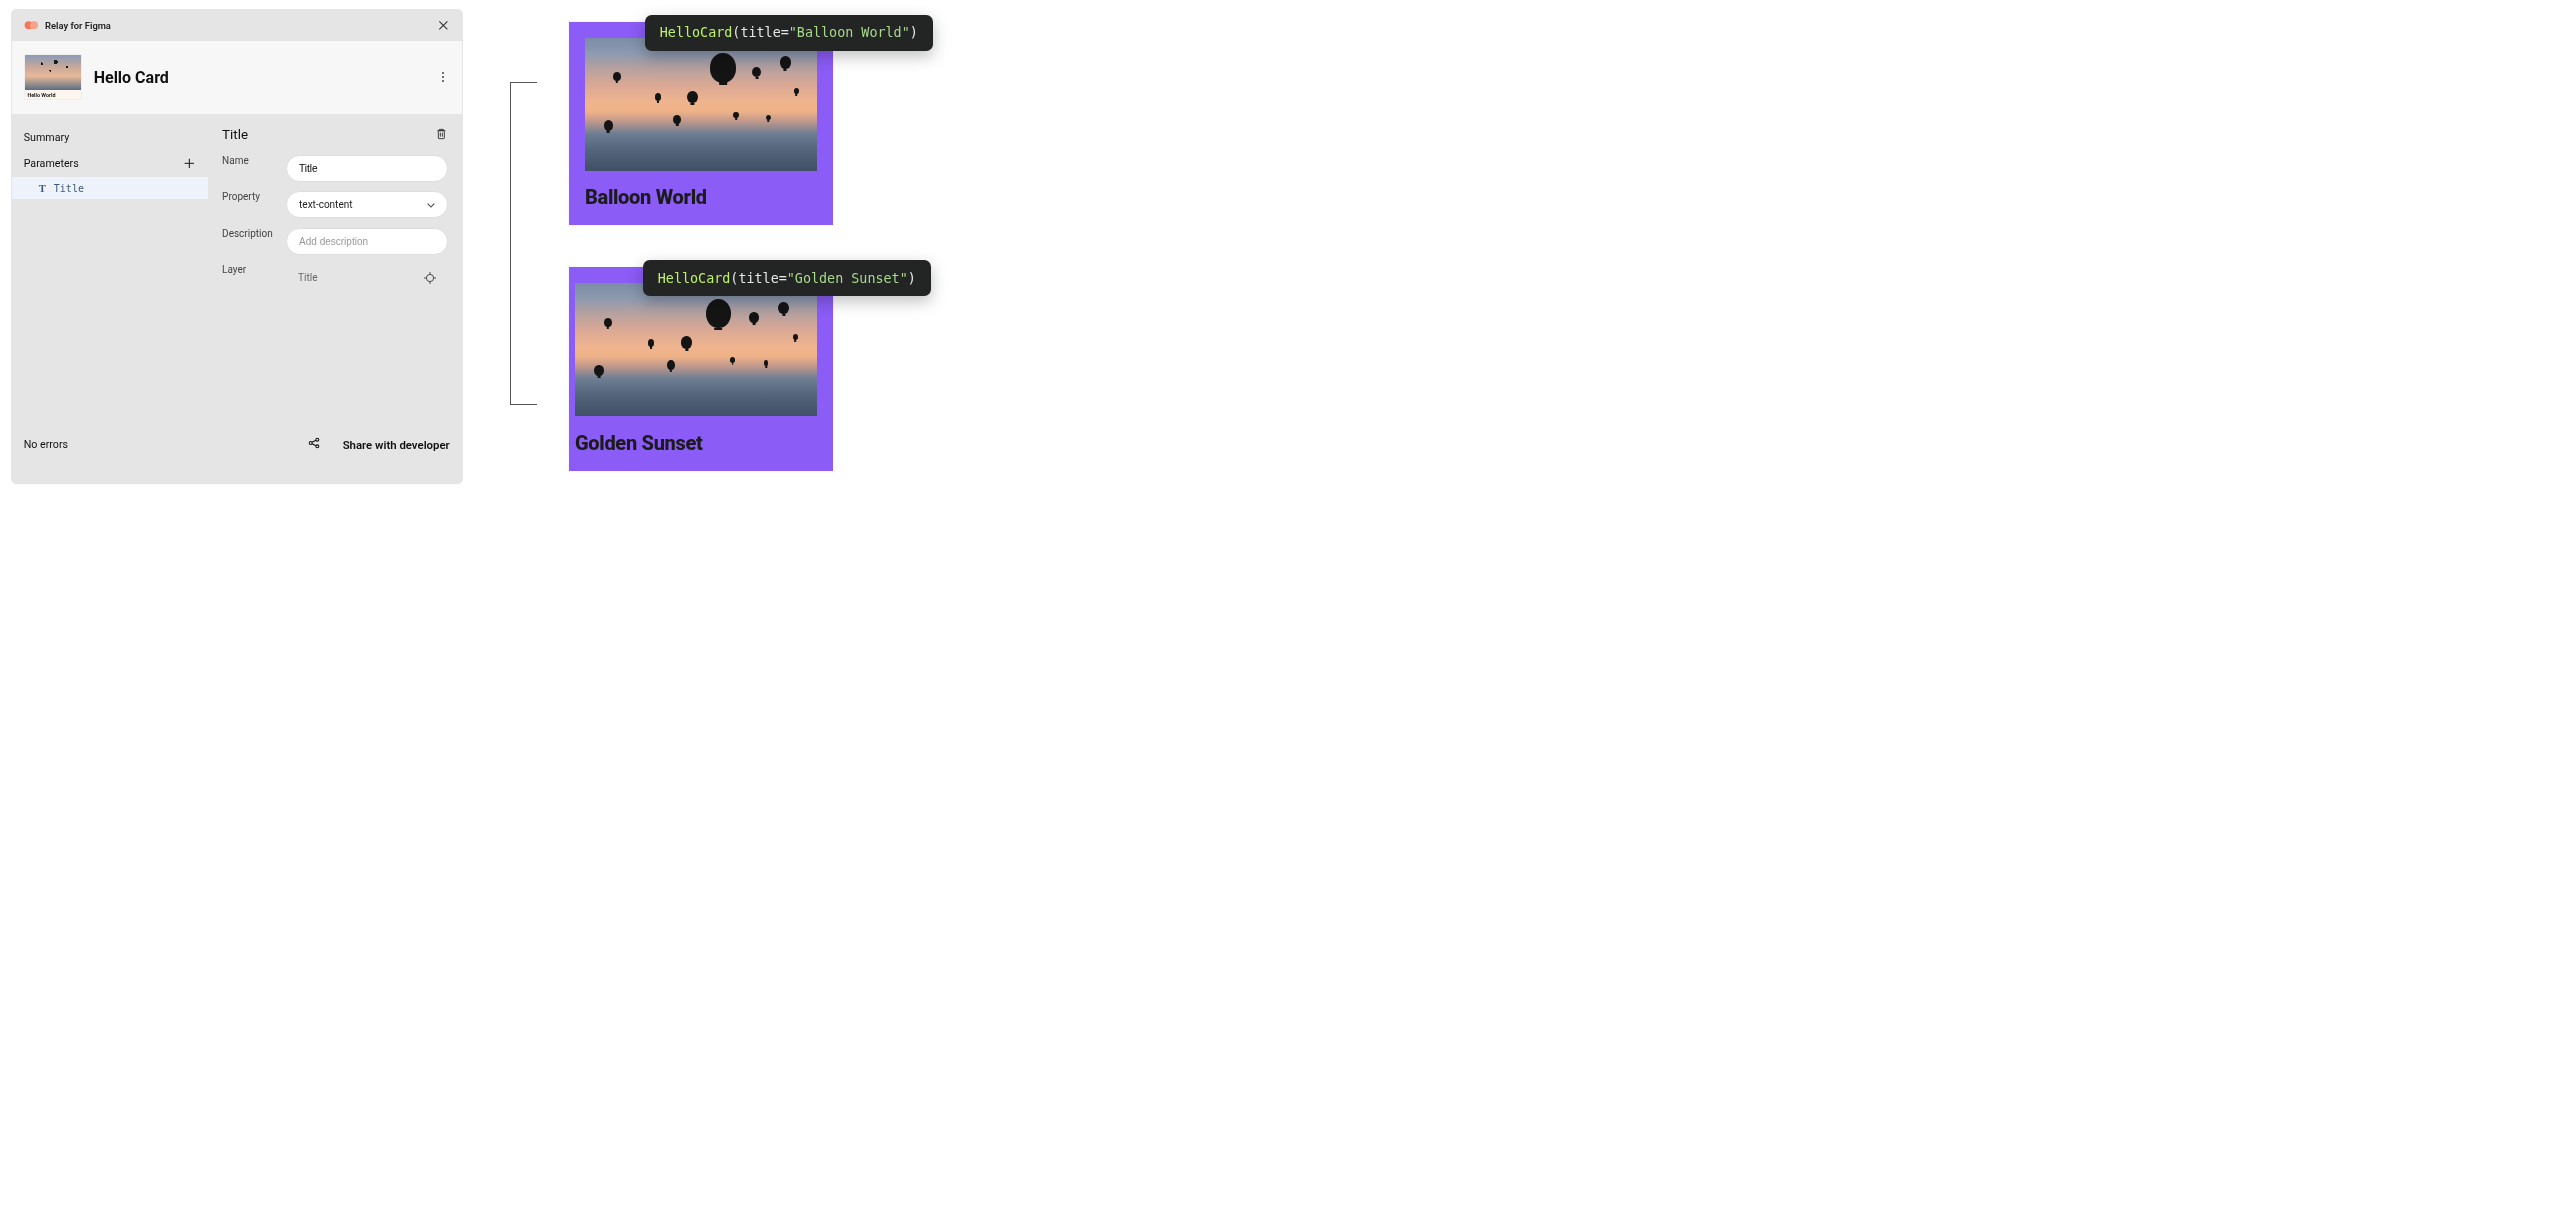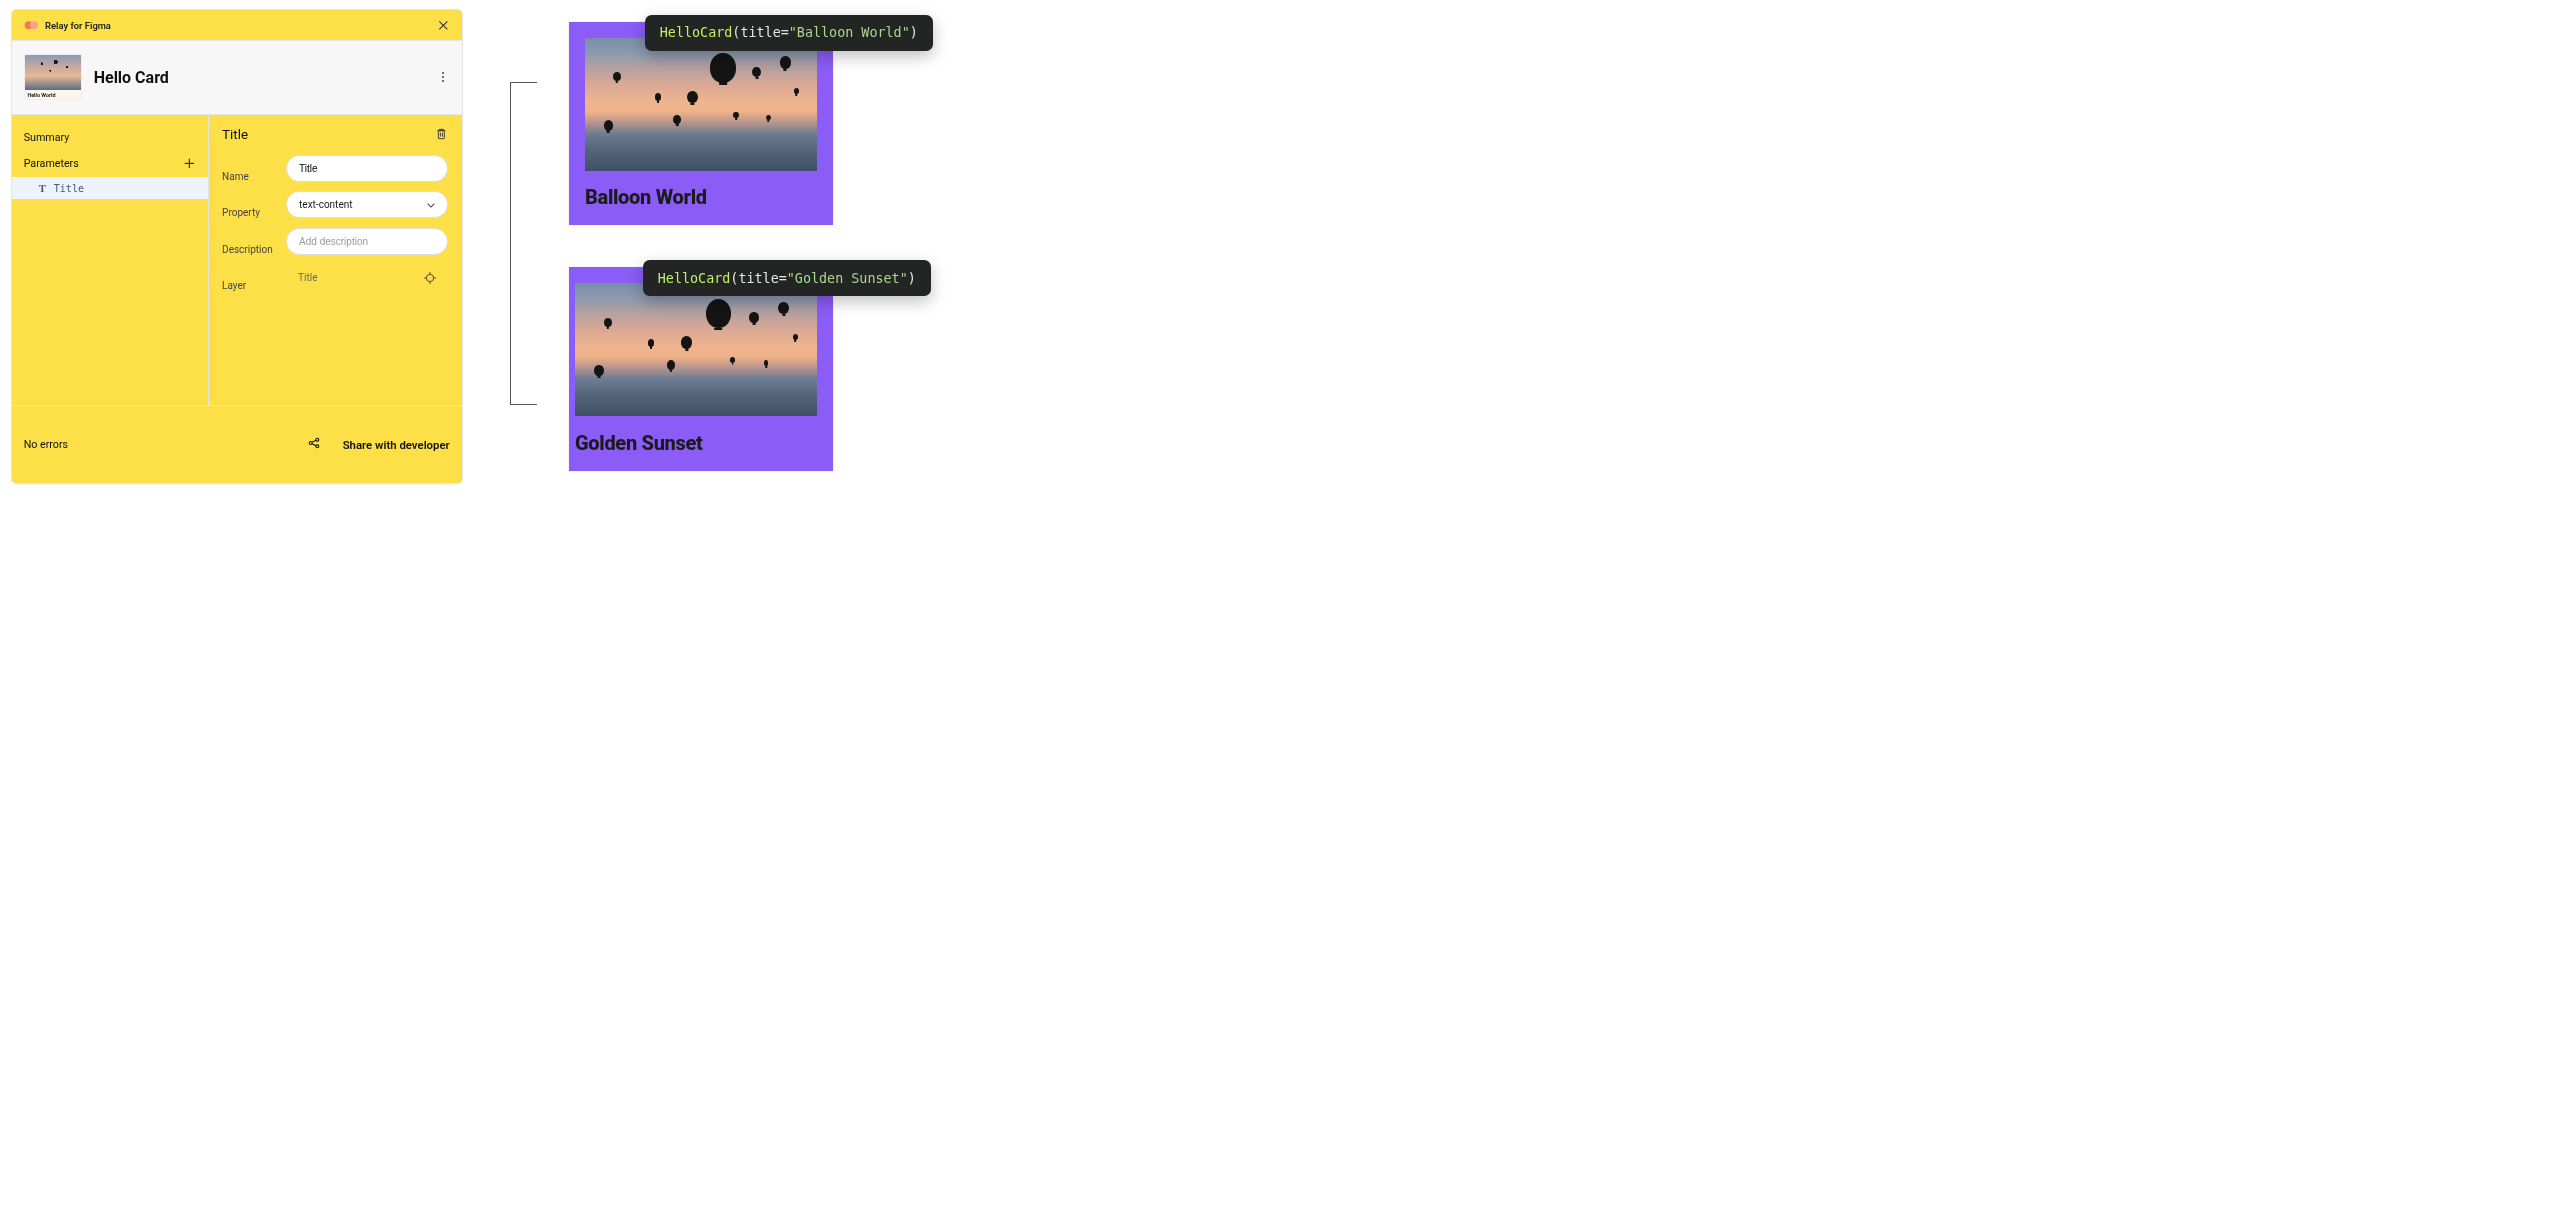--- a/index.html
+++ b/index.html
@@ -14,21 +14,21 @@
 
   
   .panel {
     position: absolute;
     left: 10.7px;
     top: 9.4px;
     width: 452px;
     height: 475px;
     border: 0.7px solid #e5e5e5;
     border-radius: 5.4px;
-    background: #fde047;
+    background: #e5e5e5;
     display: flex;
     flex-direction: column;
     box-shadow: 0 0.7px 1.3px rgba(0,0,0,0.02);
   }
   .panel-header {
     display: flex;
     align-items: center;
     justify-content: space-between;
     padding: 8px 12px;
     border-bottom: 0.7px solid #e5e5e5;
@@ -118,21 +118,21 @@
     padding: 12px 13.4px;
   }
   .detail-header {
     display:flex; align-items:center; justify-content:space-between;
     margin-bottom: 13.4px;
   }
   .detail-title { font-size: 13.4px; color:#111; }
   .trash-btn { cursor:pointer; width:13.4px; height:13.4px; display:flex;align-items:center;justify-content:center;}
 
   .form-row {
-    display:flex; align-items:flex-end;
+    display:flex; align-items:flex-start;
     margin-bottom: 9.4px;
   }
   .form-label {
     width: 64px;
     font-size: 10px; color:#444;
   }
   .form-input, .form-select, .form-static {
     flex:1;
     height: 27px;
     border: 0.7px solid #ddd;

